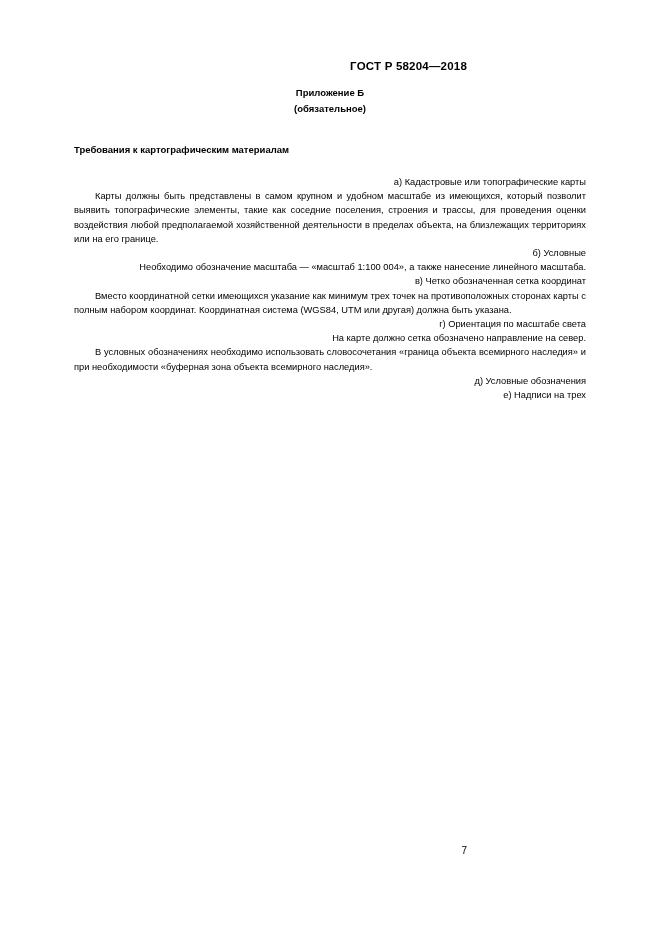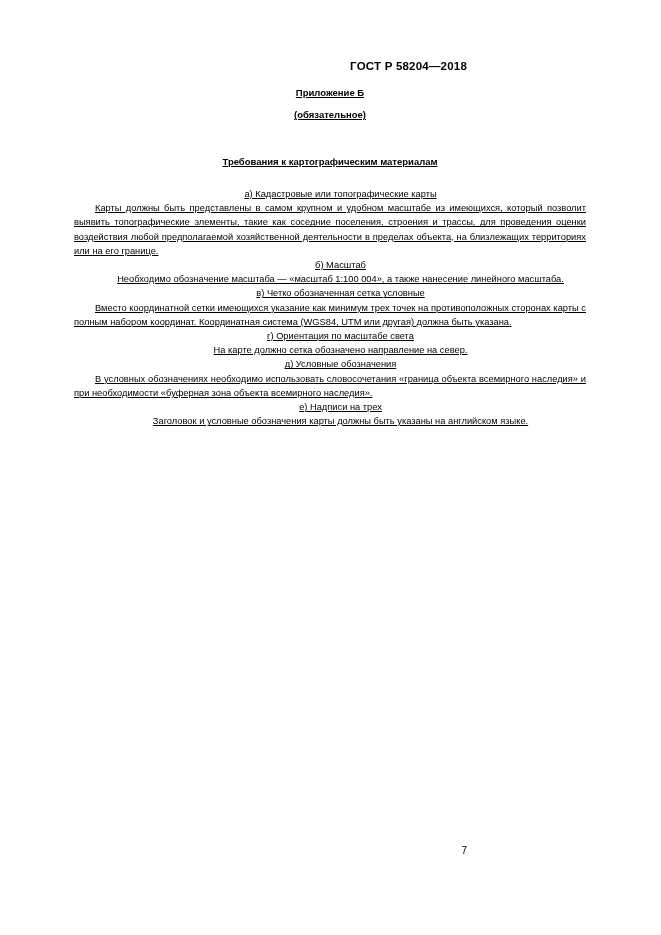--- a/index.html
+++ b/index.html
@@ -30,58 +30,57 @@
     font-size: 11.5px;
     font-weight: bold;
     letter-spacing: 0.2px;
     white-space: nowrap;
   }
   .content {
     position: absolute;
     left: 74px;
     top: 86px;
     width: 512px;
-    text-decoration: underline;
   }
   .annex-title {
     text-align: center;
     font-size: 9.5px;
     font-weight: bold;
     line-height: 14px;
     margin: 0;
   }
   .annex-sub {
     text-align: center;
     font-size: 9.5px;
     font-weight: bold;
     line-height: 14px;
-    margin: 8px;
+    margin: 2px;
   }
   .section-title {
-    text-align: center;
+    text-align: left;
     font-size: 9.5px;
     font-weight: bold;
     margin: 0;
     padding-top: 26px;
   }
   .body-block {
     padding-top: 20px;
   }
   p.para {
     margin: 0;
     font-size: 9.3px;
     line-height: 14.2px;
     text-align: justify;
     text-justify: inter-word;
   }
   p.para.indent {
     text-indent: 21px;
   }
   p.para.nojust {
-    text-align: center;
+    text-align: right;
   }
   .page-number {
     position: absolute;
     right: 74px;
     top: 845px;
     font-size: 10px;
   }
 </style>
 </head>
 <body>
@@ -90,27 +89,26 @@
 
   <div class="header">ГОСТ Р 58204—2018</div>
 
   <div class="content">
     <div class="annex-title">Приложение Б</div>
     <div class="annex-sub">(обязательное)</div>
     <div class="section-title">Требования к картографическим материалам</div>
     <div class="body-block">
         <p class="para indent nojust">а) Кадастровые или топографические карты</p>
         <p class="para indent">Карты должны быть представлены в самом крупном и удобном масштабе из имеющихся, который позволит выявить топографические элементы, такие как соседние поселения, строения и трассы, для проведения оценки воздействия любой предполагаемой хозяйственной деятельности в пределах объекта, на близлежащих территориях или на его границе.</p>
-        <p class="para indent nojust">б) Масштаб</p>
+        <p class="para indent nojust">б) Условные</p>
         <p class="para indent nojust">Необходимо обозначение масштаба — «масштаб 1:100 004», а также нанесение линейного масштаба.</p>
-        <p class="para indent nojust">в) Четко обозначенная сетка условные</p>
+        <p class="para indent nojust">в) Четко обозначенная сетка координат</p>
         <p class="para indent">Вместо координатной сетки имеющихся указание как минимум трех точек на противоположных сторонах карты с полным набором координат. Координатная система (WGS84, UTM или другая) должна быть указана.</p>
         <p class="para indent nojust">г) Ориентация по масштабе света</p>
         <p class="para indent nojust">На карте должно сетка обозначено направление на север.</p>
+        <p class="para indent">В условных обозначениях необходимо использовать словосочетания «граница объекта всемирного наследия» и при необходимости «буферная зона объекта всемирного наследия».</p>
         <p class="para indent nojust">д) Условные обозначения</p>
-        <p class="para indent">В условных обозначениях необходимо использовать словосочетания «граница объекта всемирного наследия» и при необходимости «буферная зона объекта всемирного наследия».</p>
         <p class="para indent nojust">е) Надписи на трех</p>
-        <p class="para indent nojust">Заголовок и условные обозначения карты должны быть указаны на английском языке.</p>
       </div>
   </div>
 
   <div class="page-number">7</div>
 </div>
 
 </body></html>

